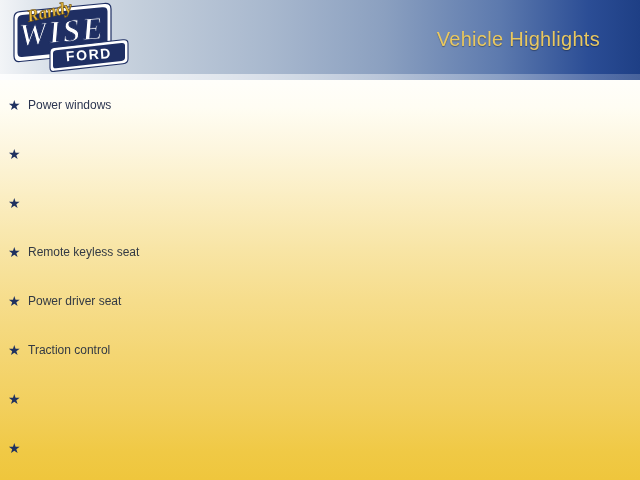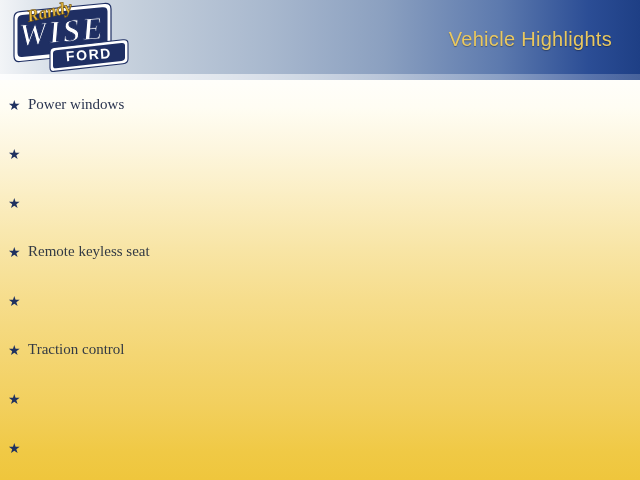--- a/index.html
+++ b/index.html
@@ -51,21 +51,21 @@
     height: 6px;
     background: linear-gradient(to right,
         rgba(255,255,255,0.85) 0%,
         rgba(255,255,255,0.60) 35%,
         rgba(255,255,255,0.35) 65%,
         rgba(255,255,255,0.18) 100%);
   }
 
   #header-title {
     position: absolute;
-    right: 28px;
+    right: 40px;
     top: 28px;
     font-size: 20px;
     letter-spacing: 0.3px;
     color: #e9c860;
     white-space: nowrap;
     text-shadow: 0 1px 1px rgba(0,0,0,0.35);
   }
 
   
   #logo {
@@ -117,25 +117,24 @@
     flex: 0 0 auto;
     width: 20px;
     font-size: 14px;
     line-height: 1;
     color: #1f3160;
     text-align: left;
   }
 
   .hl-label {
     flex: 1 1 auto;
-    font-size: 15px;
+    font-size: 12px;
     line-height: 1;
     color: #333a44;
     white-space: nowrap;
-    font-family: Liberation Serif, serif;
   }
 
   
   .hl-item:nth-child(1) .hl-label,
   .hl-item:nth-child(2) .hl-label { color: #2b3550; }
 </style>
 </head>
 <body>
 
 <div id="slide">
@@ -198,20 +197,21 @@
         <span class="hl-star">★</span>
       </li>
 
       <li class="hl-item">
         <span class="hl-star">★</span>
         <span class="hl-label">Remote keyless seat</span>
       </li>
 
       <li class="hl-item">
         <span class="hl-star">★</span>
+        <span class="hl-label">Power driver seat</span>
       </li>
 
       <li class="hl-item">
         <span class="hl-star">★</span>
         <span class="hl-label">Traction control</span>
       </li>
 
       <li class="hl-item">
         <span class="hl-star">★</span>
       </li>

